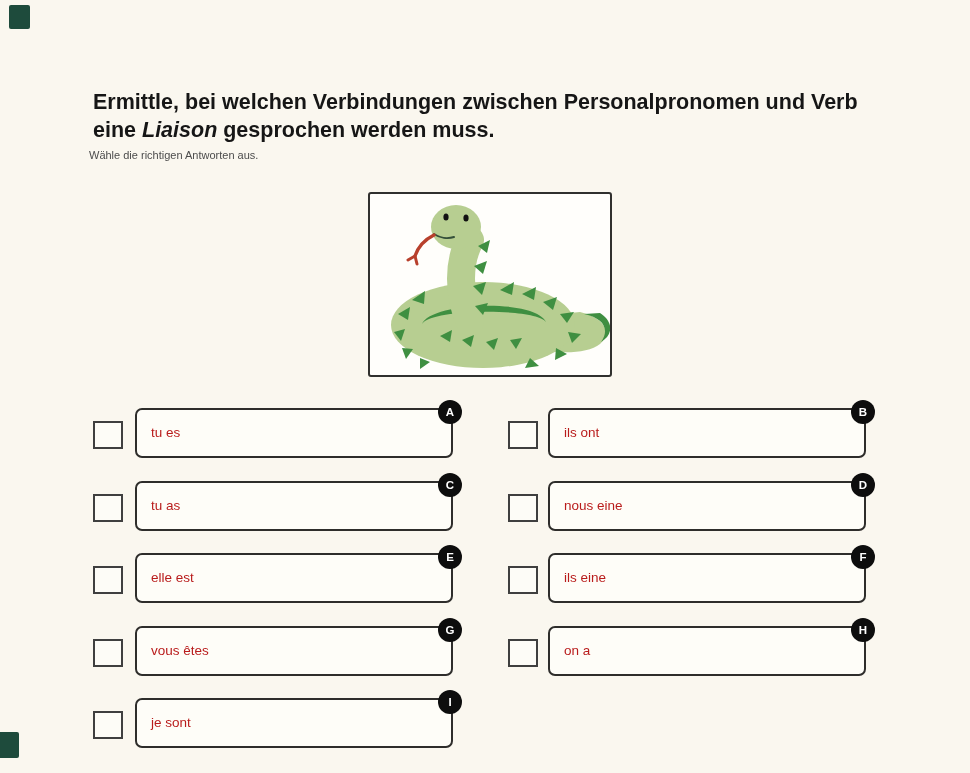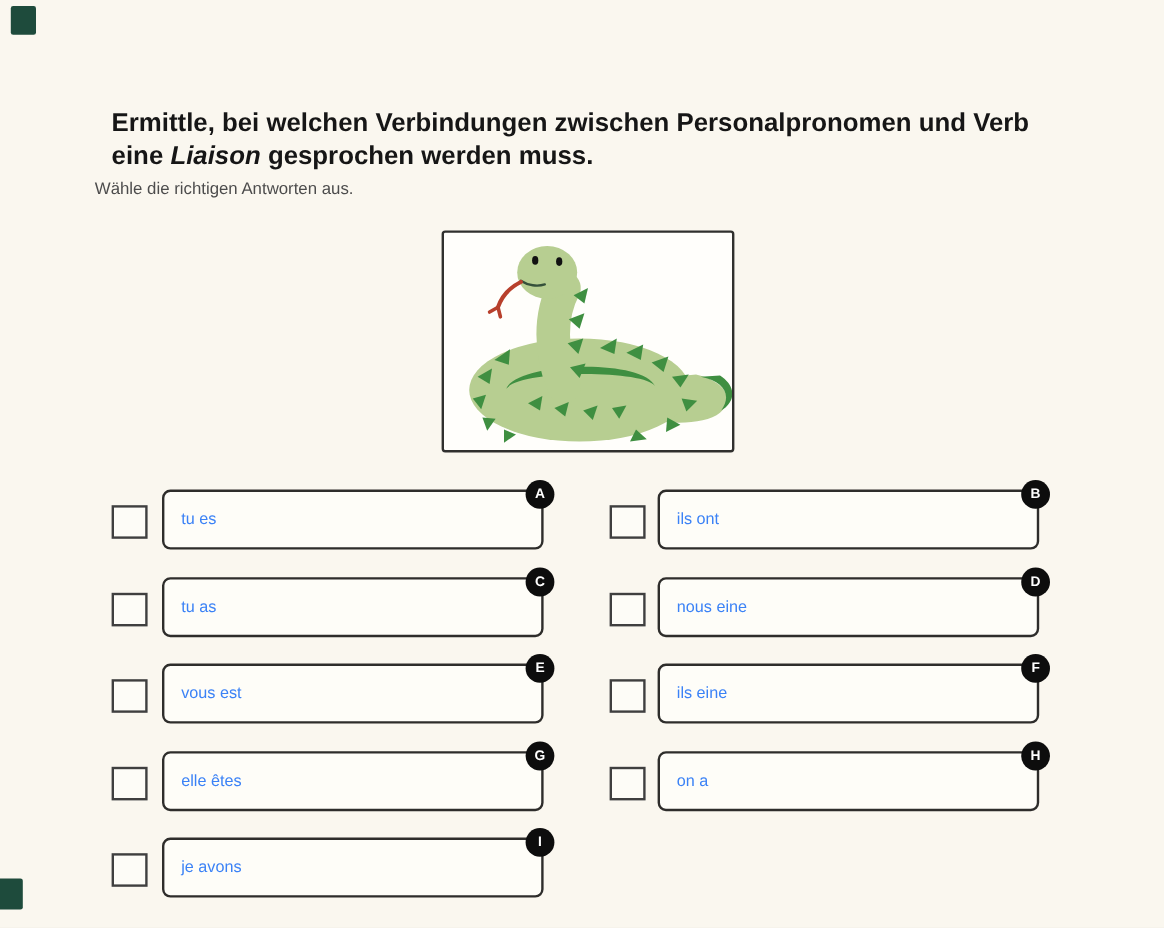--- a/index.html
+++ b/index.html
@@ -10,40 +10,40 @@
   }
   .corner-sq{position:absolute;background:#1E4B3C;border-radius:2px;}
   .corner-sq.tl{left:9px;top:5px;width:21px;height:24px;}
   .corner-sq.bl{left:0px;top:732px;width:19px;height:26px;border-radius:0 2px 2px 0;}
   .title{
     position:absolute;left:93px;top:88px;width:800px;
     font-size:21.5px;line-height:28px;font-weight:700;color:#161616;margin:0;
   }
   .title em{font-style:italic;font-weight:700;}
   .subtitle{
-    position:absolute;left:79px;top:149px;
-    font-size:14px;color:#4c4c4c;
+    position:absolute;left:89px;top:149px;
+    font-size:11px;color:#4c4c4c;
   }
   .img-panel{
     position:absolute;left:368px;top:192px;width:240px;height:181px;
     background:#fffefb;border:2px solid #30302e;border-radius:3px;
   }
   .img-panel svg{display:block;width:100%;height:100%;}
   .option-row{position:absolute;}
   .checkbox{
     position:absolute;width:26px;height:24px;
     background:#fdfcf7;border:2px solid #3f3f3f;
   }
   .answer-box{
     position:absolute;height:46px;width:314px;
     background:#FEFDF8;border:2px solid #2e2d2b;border-radius:7px;
   }
   .answer-label{
     display:block;padding-left:14px;line-height:46px;
-    font-size:13.5px;color:#3b82f6;white-space:nowrap;
+    font-size:13.5px;color:#b91c1c;white-space:nowrap;
   }
   .badge{
     position:absolute;top:-10px;right:-11px;width:24px;height:24px;
     background:#0d0d0d;border-radius:50%;
     color:#ffffff;font-size:11.5px;font-weight:700;
     display:flex;align-items:center;justify-content:center;
   }
 </style>
 </head>
 <body>
@@ -141,50 +141,50 @@
     <div class="checkbox" style="left:508px;top:494px;"></div>
     <div class="answer-box" style="left:548px;top:481px;">
       <span class="answer-label">nous eine</span>
       <span class="badge">D</span>
     </div>
   </div>
 
   <div class="option-row" style="left:0;top:0;">
     <div class="checkbox" style="left:93px;top:566px;"></div>
     <div class="answer-box" style="left:135px;top:553px;">
-      <span class="answer-label">vous est</span>
+      <span class="answer-label">elle est</span>
       <span class="badge">E</span>
     </div>
   </div>
 
   <div class="option-row" style="left:0;top:0;">
     <div class="checkbox" style="left:508px;top:566px;"></div>
     <div class="answer-box" style="left:548px;top:553px;">
       <span class="answer-label">ils eine</span>
       <span class="badge">F</span>
     </div>
   </div>
 
   <div class="option-row" style="left:0;top:0;">
     <div class="checkbox" style="left:93px;top:639px;"></div>
     <div class="answer-box" style="left:135px;top:626px;">
-      <span class="answer-label">elle êtes</span>
+      <span class="answer-label">vous êtes</span>
       <span class="badge">G</span>
     </div>
   </div>
 
   <div class="option-row" style="left:0;top:0;">
     <div class="checkbox" style="left:508px;top:639px;"></div>
     <div class="answer-box" style="left:548px;top:626px;">
       <span class="answer-label">on a</span>
       <span class="badge">H</span>
     </div>
   </div>
 
   <div class="option-row" style="left:0;top:0;">
     <div class="checkbox" style="left:93px;top:711px;"></div>
     <div class="answer-box" style="left:135px;top:698px;">
-      <span class="answer-label">je avons</span>
+      <span class="answer-label">je sont</span>
       <span class="badge">I</span>
     </div>
   </div>
 
 </div>
 
 </body></html>

